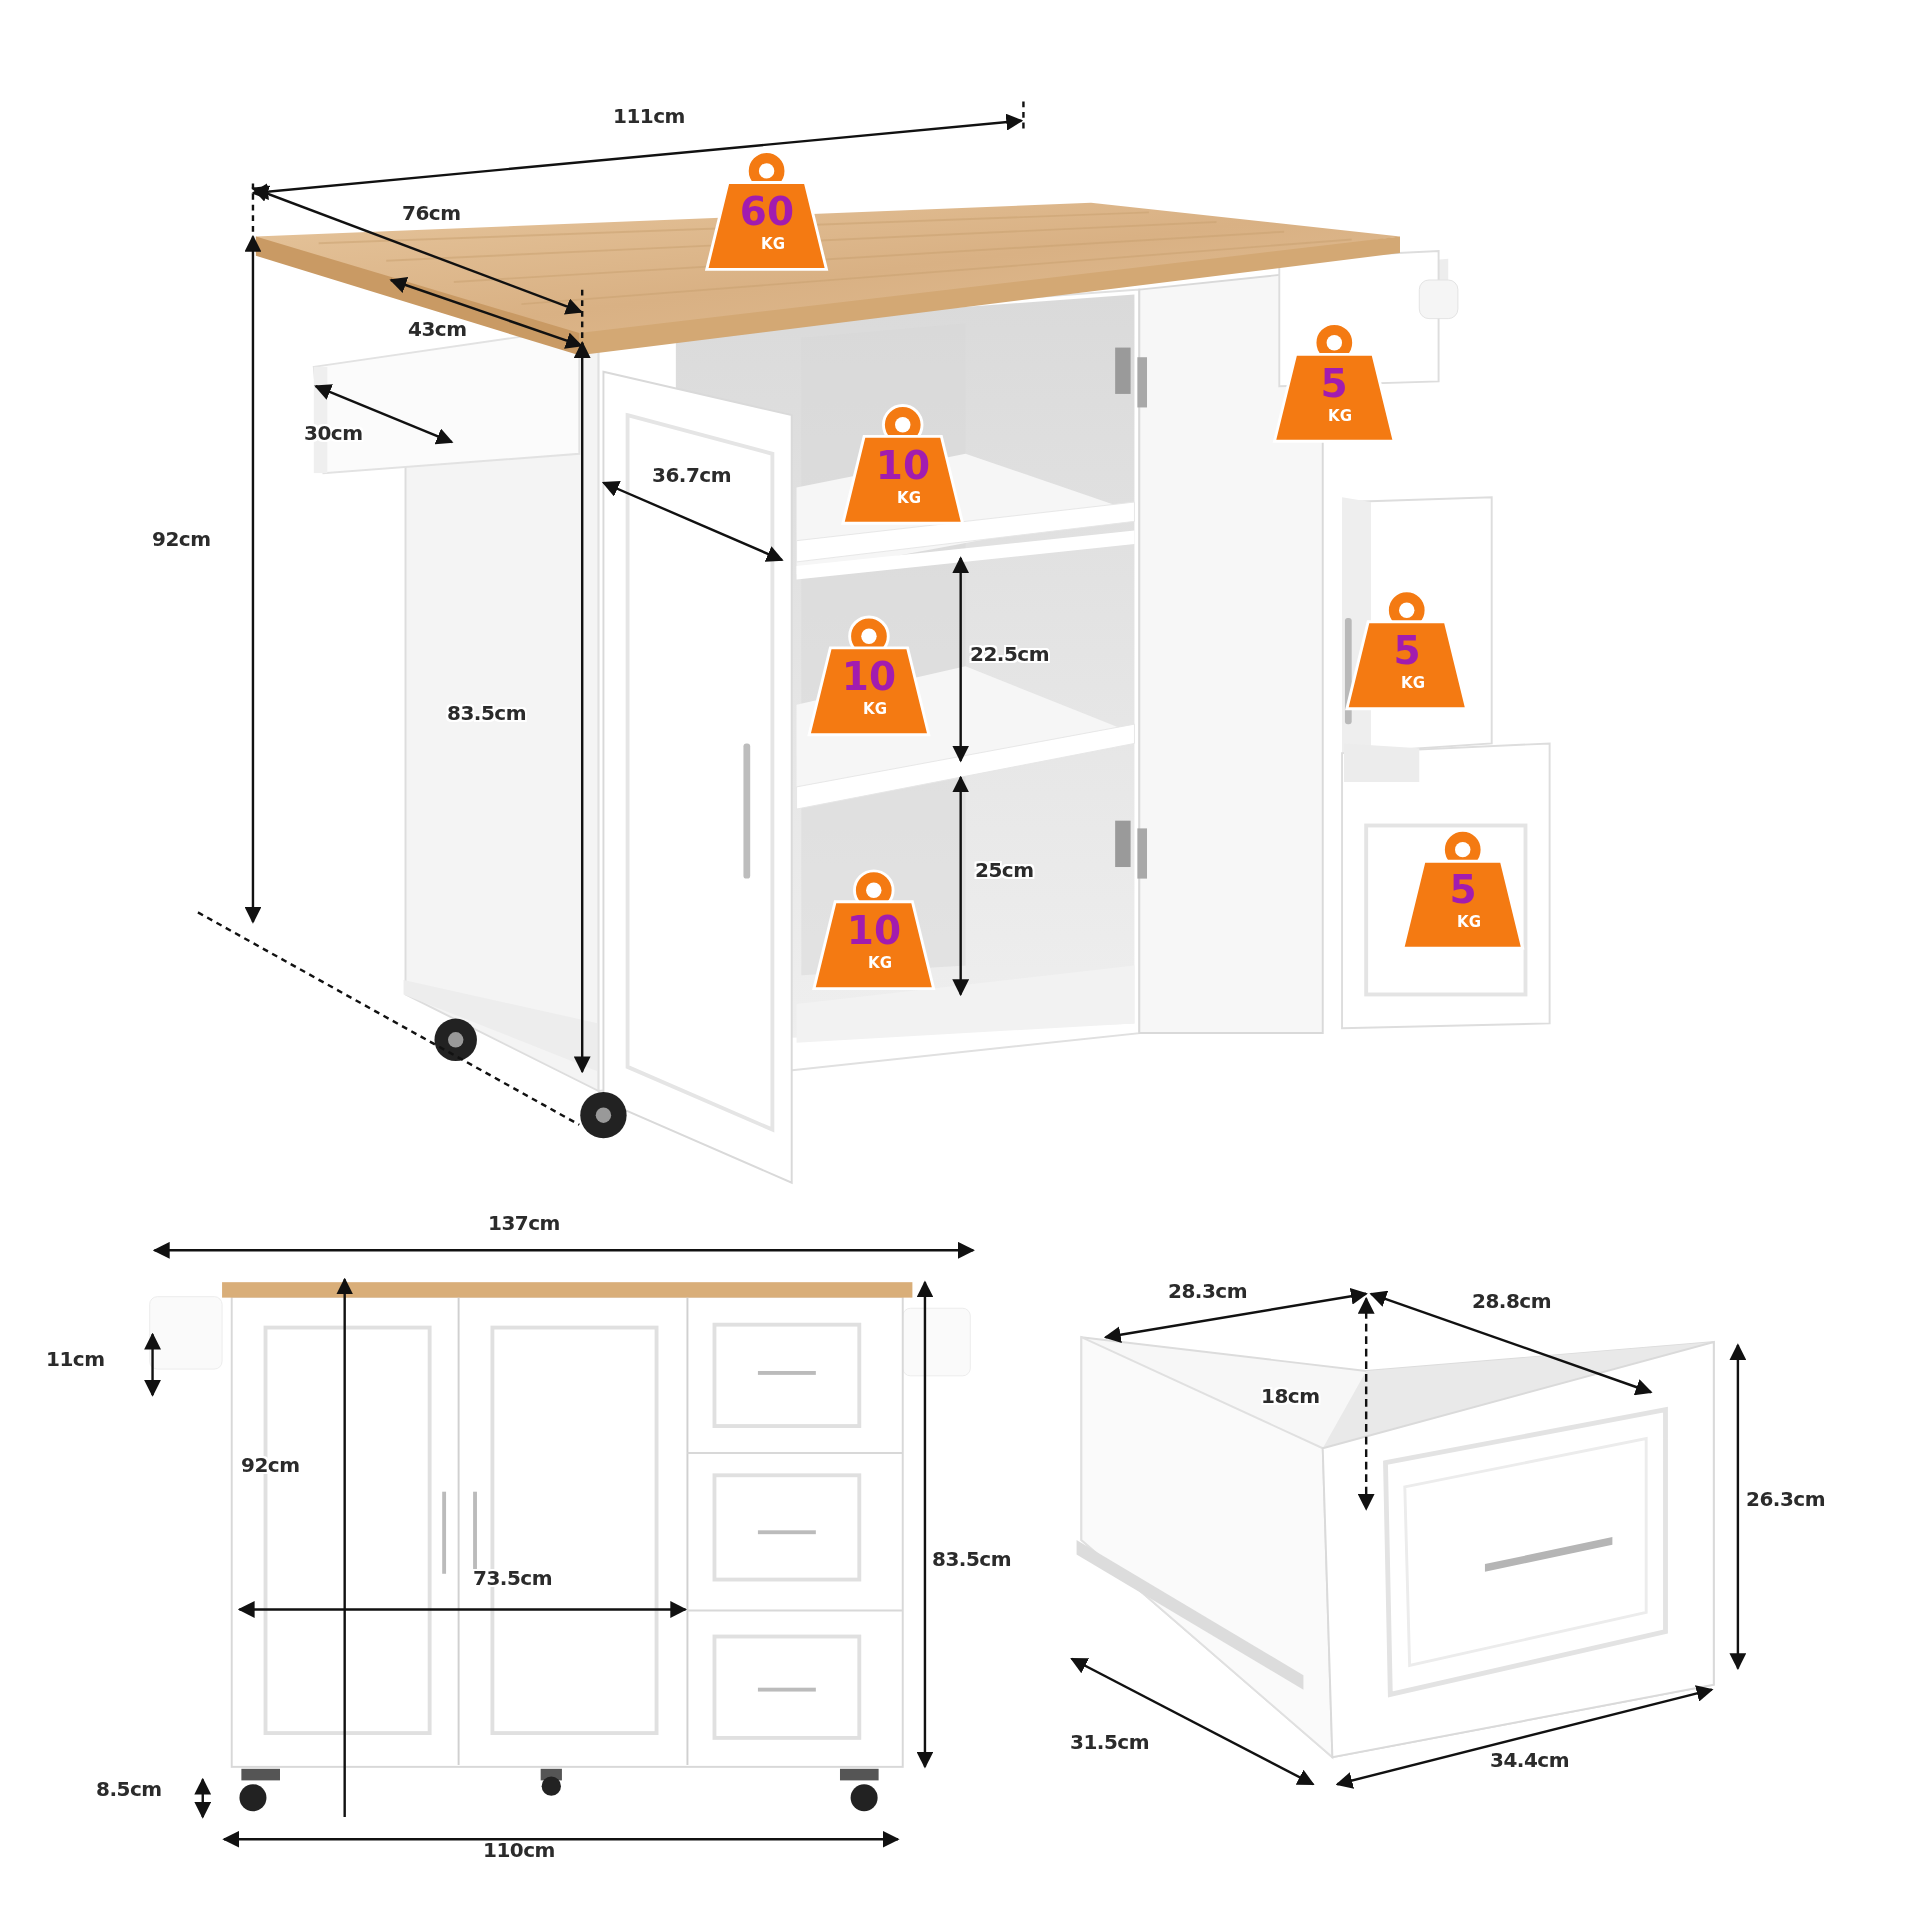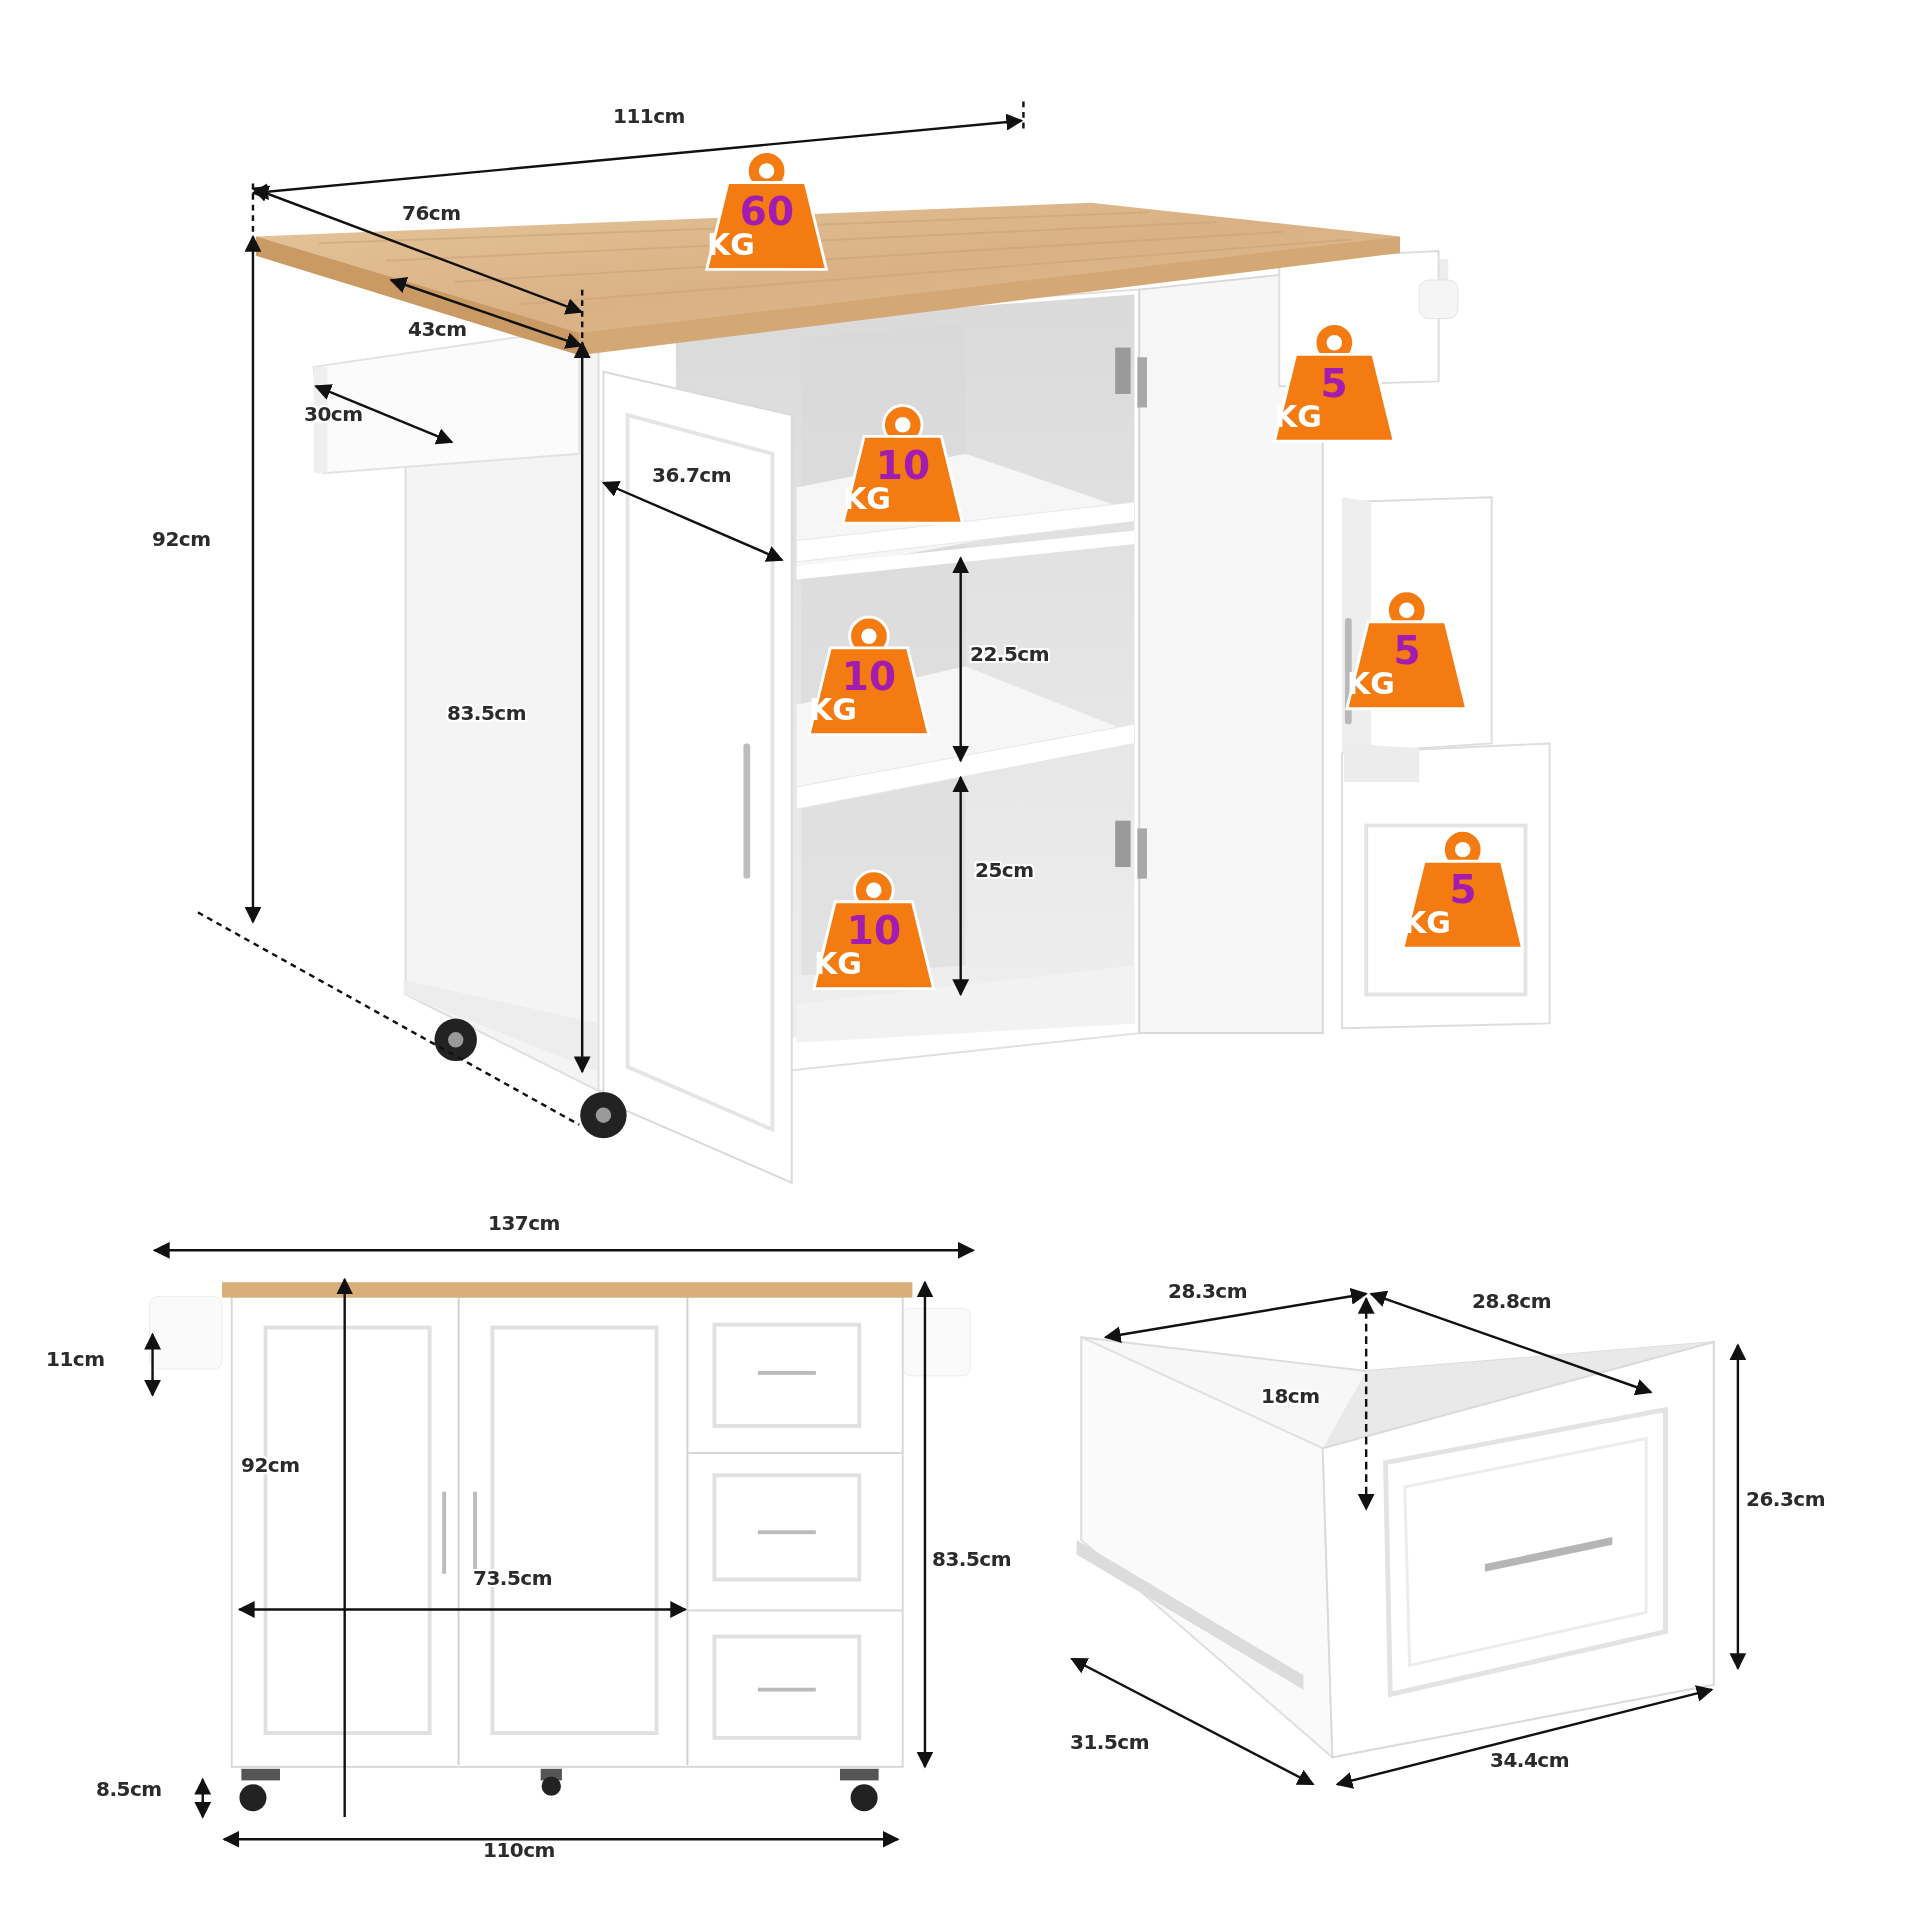--- a/index.html
+++ b/index.html
@@ -2,21 +2,21 @@
 <html><head>
 <meta charset="utf-8">
 <style>
   html,body{margin:0;padding:0;background:#fff;}
   body{width:1931px;height:1931px;position:relative;overflow:hidden;font-family:"DejaVu Sans","Liberation Sans",sans-serif;}
   #stage{position:absolute;left:0;top:0;width:1931px;height:1931px;}
   .lbl{position:absolute;font-weight:bold;font-size:20px;color:#2b2b2b;white-space:nowrap;letter-spacing:-0.5px;
        text-shadow:-1.9px -1.9px 0 #fff,1.9px -1.9px 0 #fff,-1.9px 1.9px 0 #fff,1.9px 1.9px 0 #fff,0 1.9px 0 #fff,0 -1.9px 0 #fff,1.9px 0 0 #fff,-1.9px 0 0 #fff;}
   .wt{position:absolute;width:120px;height:120px;}
   .wt .num{position:absolute;left:0;right:0;top:42px;text-align:center;color:#a21caf;font-weight:bold;font-size:39px;line-height:39px;}
-  .wt .unit{position:absolute;left:0;right:0;top:83px;color:#fff;font-weight:bold;font-size:30px;line-height:23px;}
+  .wt .unit{position:absolute;left:12px;right:0;top:83px;text-align:center;color:#fff;font-weight:bold;font-size:15px;line-height:23px;}
   svg{position:absolute;left:0;top:0;}
 </style>
 </head>
 <body>
 
 <div id="stage">
 
 <svg width="1931" height="1931" viewBox="0 0 2000 2000">
   <defs>
     <marker id="ah" viewBox="0 0 10 10" refX="9" refY="5" markerWidth="7" markerHeight="7" orient="auto-start-reverse">
@@ -232,21 +232,21 @@
   <div class="unit">KG</div>
 </div>
 <div class="wt" style="left:1403px;top:828px">
   <div class="num">5</div>
   <div class="unit">KG</div>
 </div>
 
 <div class="lbl" style="left:613px;top:104px">111cm</div>
 <div class="lbl" style="left:402px;top:201px">76cm</div>
 <div class="lbl" style="left:408px;top:317px">43cm</div>
-<div class="lbl" style="left:304px;top:402px">30cm</div>
+<div class="lbl" style="left:304px;top:421px">30cm</div>
 <div class="lbl" style="left:152px;top:527px">92cm</div>
 <div class="lbl" style="left:447px;top:701px">83.5cm</div>
 <div class="lbl" style="left:652px;top:463px">36.7cm</div>
 <div class="lbl" style="left:970px;top:642px">22.5cm</div>
 <div class="lbl" style="left:975px;top:858px">25cm</div>
 
 <div class="lbl" style="left:488px;top:1211px">137cm</div>
 <div class="lbl" style="left:46px;top:1347px">11cm</div>
 <div class="lbl" style="left:241px;top:1453px">92cm</div>
 <div class="lbl" style="left:932px;top:1547px">83.5cm</div>

